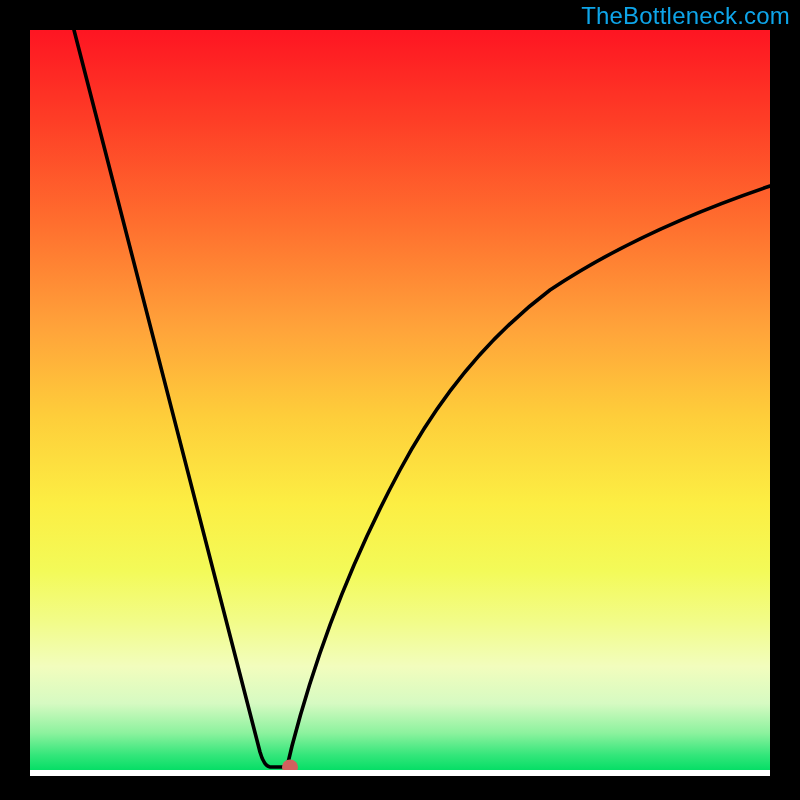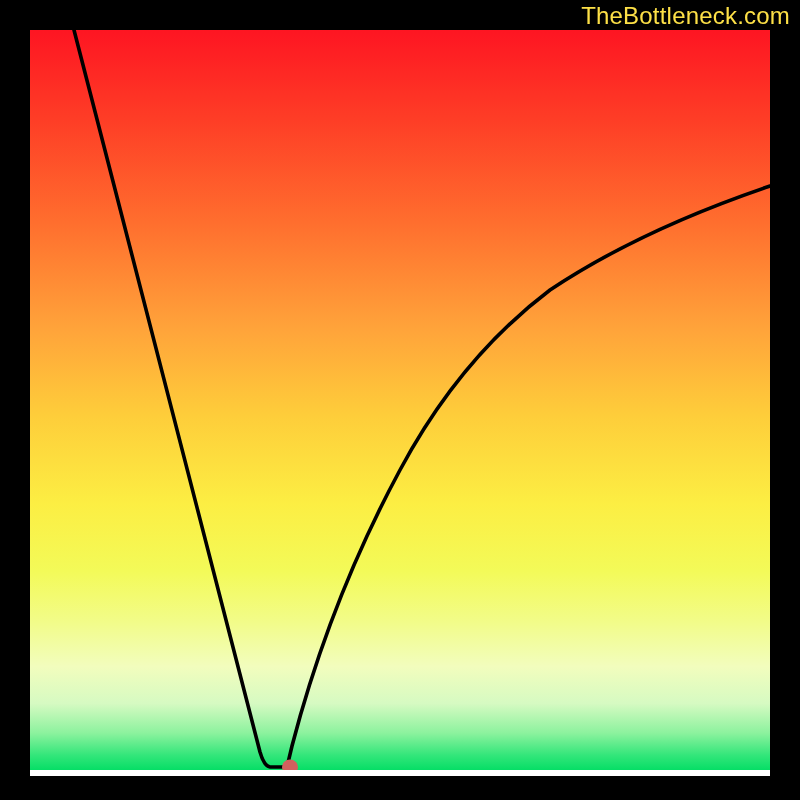--- a/index.html
+++ b/index.html
@@ -9,21 +9,21 @@
   .frame {
     width: 800px;
     height: 800px;
     background: #000;
     position: relative;
   }
   .watermark {
     position: absolute;
     top: 2px;
     right: 10px;
-    color: #fde047;
+    color: #0ea5e9;
     font-size: 24px;
     font-weight: 400;
     letter-spacing: 0.2px;
     z-index: 5;
   }
   .plot-area {
     position: absolute;
     left: 30px;
     top: 30px;
     width: 740px;

